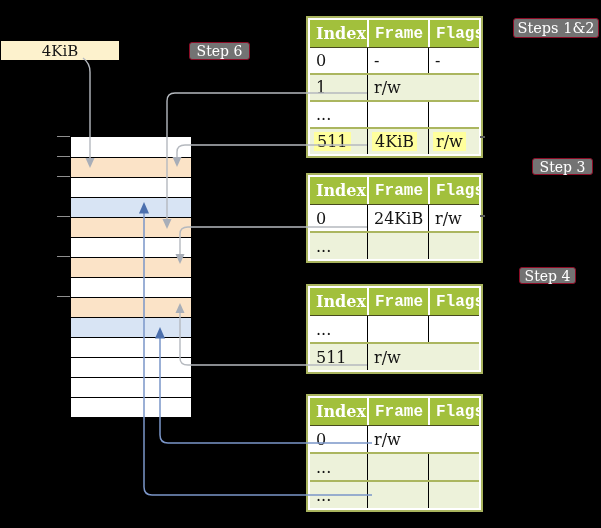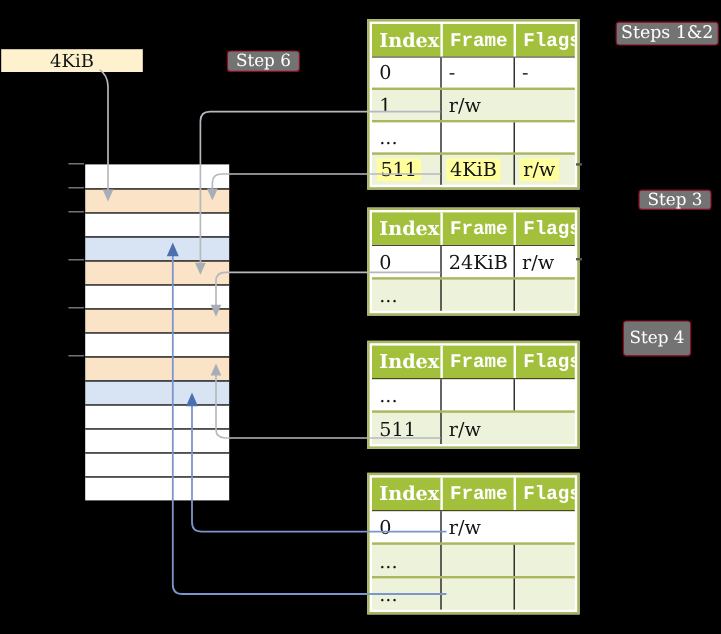--- a/index.html
+++ b/index.html
@@ -8,21 +8,21 @@
   
   .addrbox{position:absolute;left:1px;top:41px;width:118px;height:19px;background:#fdf2cd;
            color:#141414;font-size:15px;display:flex;align-items:center;justify-content:center;}
   
   .badge{position:absolute;background:#737373;border:1px solid #8c0c26;border-radius:3px;
          color:#fff;font-size:14px;display:flex;align-items:center;justify-content:center;
          box-sizing:border-box;}
   .b-step0{left:189px;top:42px;width:61px;height:18px;}
   .b-steps12{left:513px;top:18px;width:86px;height:20px;font-size:14.5px;}
   .b-step3{left:532px;top:158px;width:61px;height:17px;}
-  .b-step4{left:519px;top:267px;width:57px;height:30px;}
+  .b-step4{left:519px;top:267px;width:57px;height:17px;}
   
   .mem{position:absolute;left:70px;top:136px;width:120px;border:1px solid #000;box-sizing:content-box;}
   .mrow{height:20px;box-sizing:border-box;border-top:1px solid #000;}
   .mrow:first-child{border-top:none;}
   .m-plain{background:#ffffff;}
   .m-pagetable{background:#fbe3c7;}
   .m-data{background:#d8e4f4;}
   .tick{position:absolute;left:57px;width:13px;height:1px;background:#8f8f8f;}
   .dash{position:absolute;width:5px;height:2px;background:#5a5a5a;z-index:6;}
   

